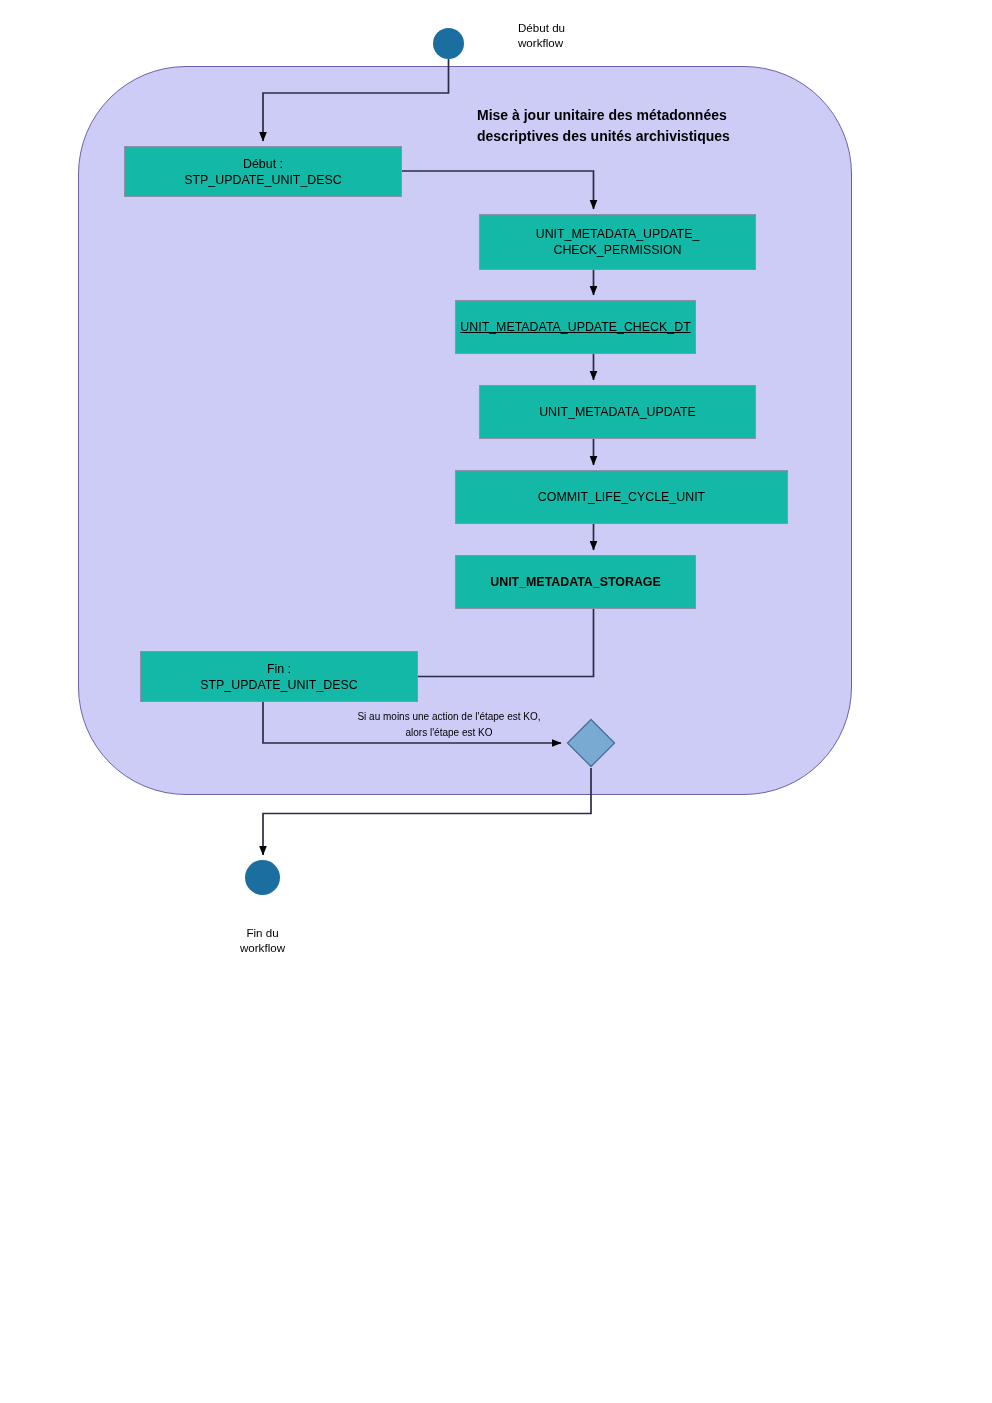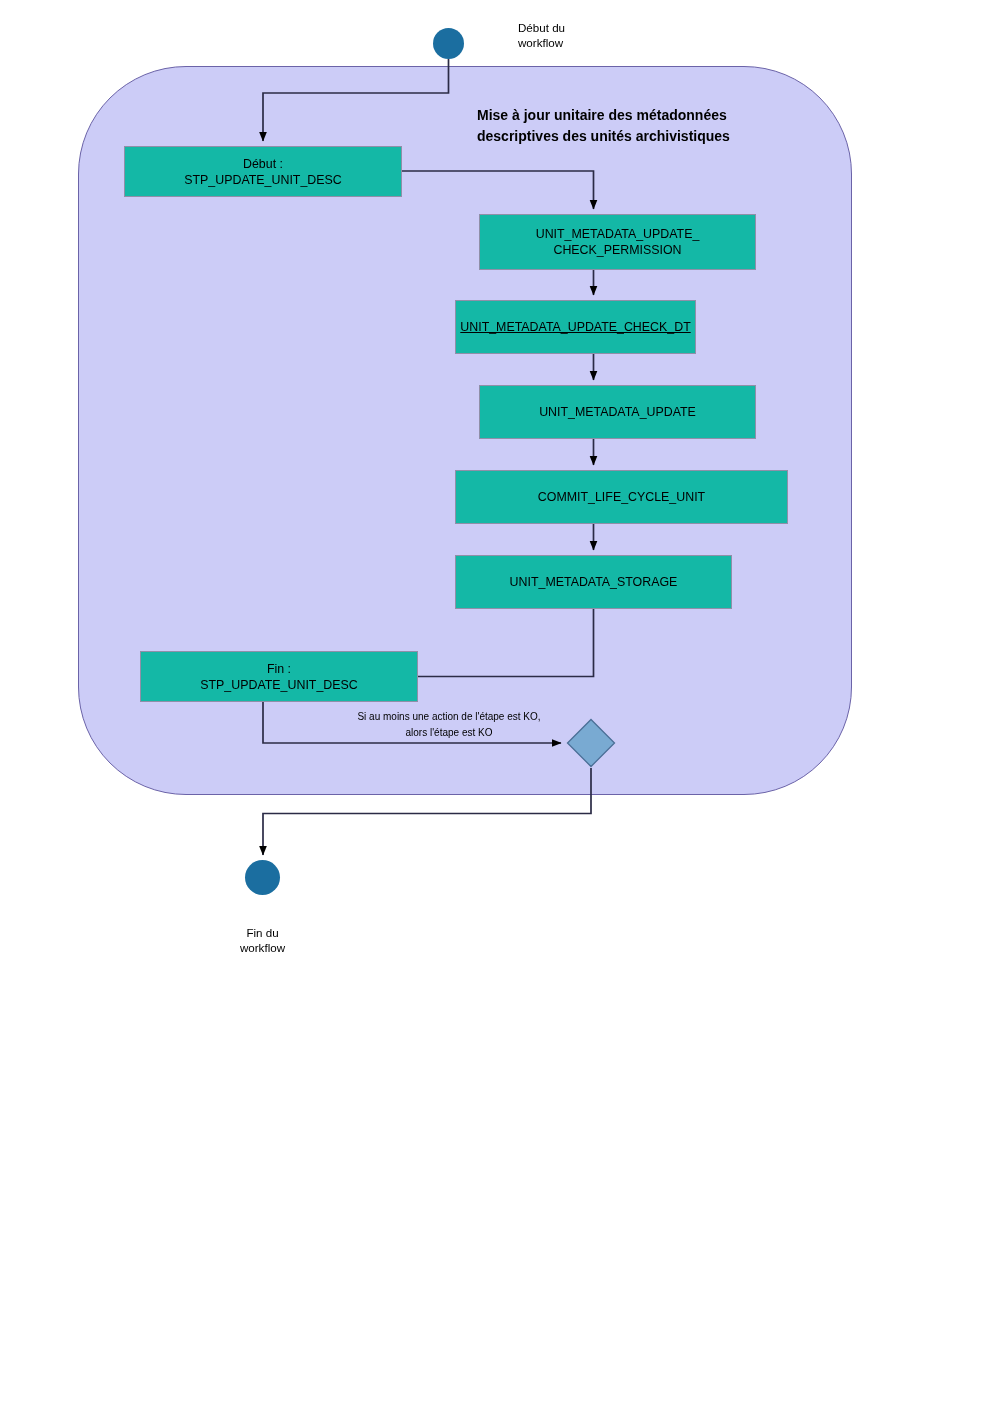--- a/index.html
+++ b/index.html
@@ -66,21 +66,21 @@
     line-height: 16px;
     color: #000000;
     white-space: pre-line;
   }
 
   .node-start-step  { left: 124px; top: 146px; width: 278px; height: 51px; }
   .node-a1 { left: 455px; top: 214px; width: 277px; height: 56px; margin-left: 24px; }
   .node-a2 { left: 455px; top: 300px; width: 241px; height: 54px; text-decoration: underline; }
   .node-a3 { left: 455px; top: 385px; width: 277px; height: 54px; margin-left: 24px; }
   .node-a4 { left: 455px; top: 470px; width: 333px; height: 54px; }
-  .node-a5 { left: 455px; top: 555px; width: 277px; height: 54px; }
+  .node-a5 { left: 455px; top: 555px; width: 241px; height: 54px; font-weight: bold; }
   .node-end-step { left: 140px; top: 651px; width: 278px; height: 51px; }
 
   
   .terminal {
     position: absolute;
     border-radius: 50%;
     background: #1b6ea0;
   }
   .terminal-start { left: 433px; top: 28px; width: 31px; height: 31px; }
   .terminal-end   { left: 245px; top: 860px; width: 35px; height: 35px; }

